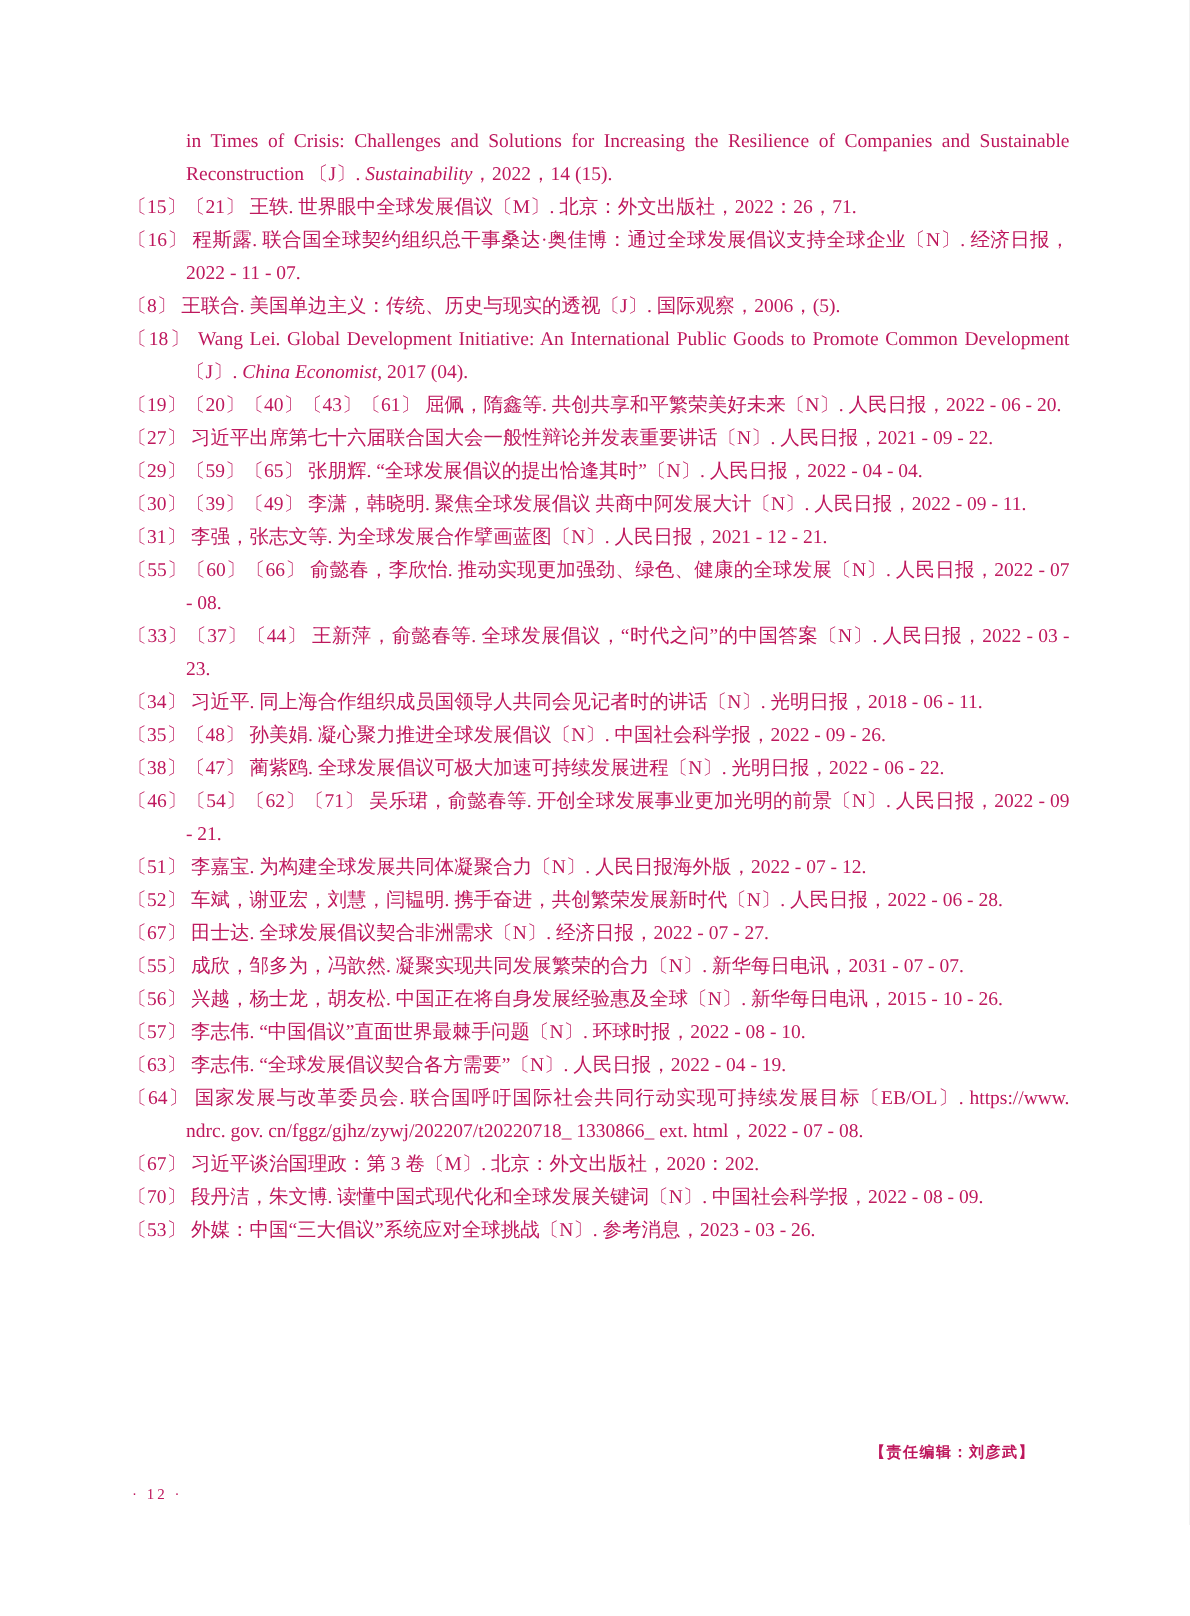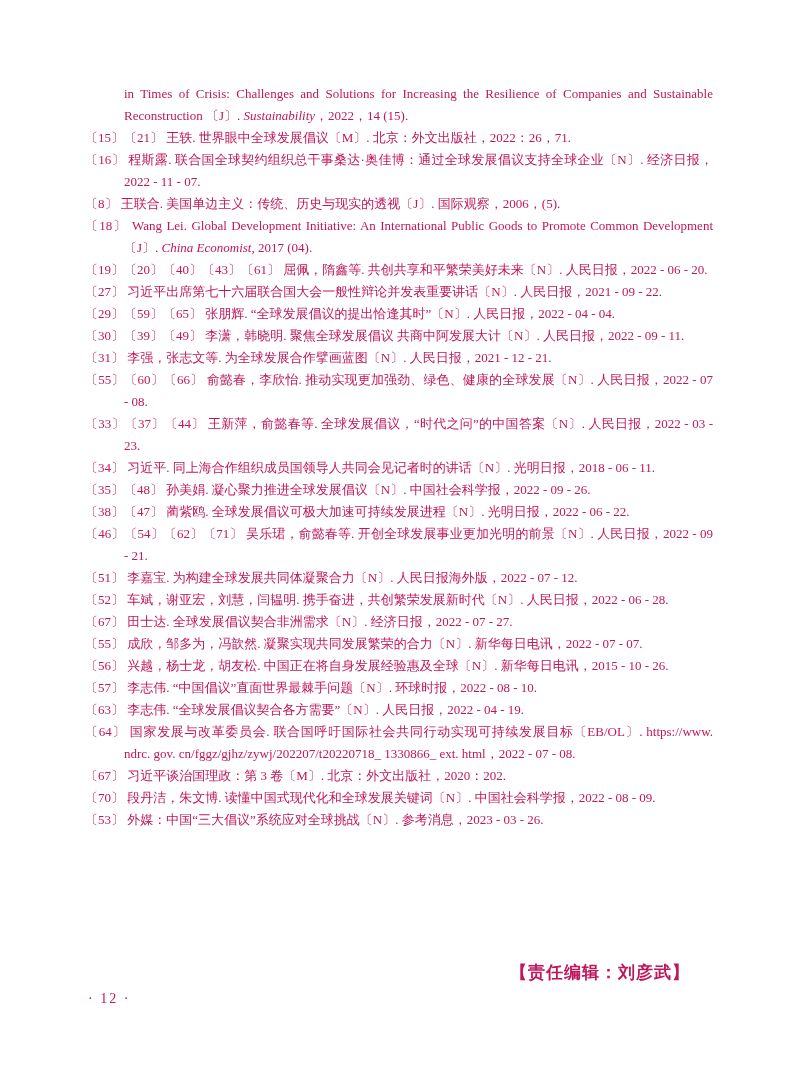--- a/index.html
+++ b/index.html
@@ -23,27 +23,27 @@
   }
   .ref { padding-left:39px; text-indent:-39px; }
   .ref.cont { text-indent:0; }
   .lab { white-space:nowrap; }
   .it { font-style:italic; }
   .editor {
     position:absolute;
     top:961px; right:103px;
     font-family:"Liberation Sans","DejaVu Sans",sans-serif;
     font-weight:bold;
-    font-size:17px;
+    font-size:10px;
     letter-spacing:1px;
   }
   .pagenum {
     position:absolute;
     top:991px; left:88px;
-    font-size:14px;
+    font-size:10px;
     letter-spacing:2px;
   }
 </style>
 </head>
 <body>
 
 <div class="page">
   <div class="refs">
       <div class="ref cont"><span>in Times of Crisis: Challenges and Solutions for Increasing the Resilience of Companies and Sustainable Reconstruction 〔J〕. </span><span class="it">Sustainability</span><span>，2022，14 (15).</span></div>
       <div class="ref"><span class="lab">〔15〕〔21〕 </span><span>王轶. 世界眼中全球发展倡议〔M〕. 北京：外文出版社，2022：26，71.</span></div>
@@ -57,21 +57,21 @@
       <div class="ref"><span class="lab">〔31〕 </span><span>李强，张志文等. 为全球发展合作擘画蓝图〔N〕. 人民日报，2021 - 12 - 21.</span></div>
       <div class="ref"><span class="lab">〔55〕〔60〕〔66〕 </span><span>俞懿春，李欣怡. 推动实现更加强劲、绿色、健康的全球发展〔N〕. 人民日报，2022 - 07 - 08.</span></div>
       <div class="ref"><span class="lab">〔33〕〔37〕〔44〕 </span><span>王新萍，俞懿春等. 全球发展倡议，“时代之问”的中国答案〔N〕. 人民日报，2022 - 03 - 23.</span></div>
       <div class="ref"><span class="lab">〔34〕 </span><span>习近平. 同上海合作组织成员国领导人共同会见记者时的讲话〔N〕. 光明日报，2018 - 06 - 11.</span></div>
       <div class="ref"><span class="lab">〔35〕〔48〕 </span><span>孙美娟. 凝心聚力推进全球发展倡议〔N〕. 中国社会科学报，2022 - 09 - 26.</span></div>
       <div class="ref"><span class="lab">〔38〕〔47〕 </span><span>蔺紫鸥. 全球发展倡议可极大加速可持续发展进程〔N〕. 光明日报，2022 - 06 - 22.</span></div>
       <div class="ref"><span class="lab">〔46〕〔54〕〔62〕〔71〕 </span><span>吴乐珺，俞懿春等. 开创全球发展事业更加光明的前景〔N〕. 人民日报，2022 - 09 - 21.</span></div>
       <div class="ref"><span class="lab">〔51〕 </span><span>李嘉宝. 为构建全球发展共同体凝聚合力〔N〕. 人民日报海外版，2022 - 07 - 12.</span></div>
       <div class="ref"><span class="lab">〔52〕 </span><span>车斌，谢亚宏，刘慧，闫韫明. 携手奋进，共创繁荣发展新时代〔N〕. 人民日报，2022 - 06 - 28.</span></div>
       <div class="ref"><span class="lab">〔67〕 </span><span>田士达. 全球发展倡议契合非洲需求〔N〕. 经济日报，2022 - 07 - 27.</span></div>
-      <div class="ref"><span class="lab">〔55〕 </span><span>成欣，邹多为，冯歆然. 凝聚实现共同发展繁荣的合力〔N〕. 新华每日电讯，2022 - 07 - 07.</span></div>
+      <div class="ref"><span class="lab">〔55〕 </span><span>成欣，邹多为，冯歆然. 凝聚实现共同发展繁荣的合力〔N〕. 新华每日电讯，2031 - 07 - 07.</span></div>
       <div class="ref"><span class="lab">〔56〕 </span><span>兴越，杨士龙，胡友松. 中国正在将自身发展经验惠及全球〔N〕. 新华每日电讯，2015 - 10 - 26.</span></div>
       <div class="ref"><span class="lab">〔57〕 </span><span>李志伟. “中国倡议”直面世界最棘手问题〔N〕. 环球时报，2022 - 08 - 10.</span></div>
       <div class="ref"><span class="lab">〔63〕 </span><span>李志伟. “全球发展倡议契合各方需要”〔N〕. 人民日报，2022 - 04 - 19.</span></div>
       <div class="ref"><span class="lab">〔64〕 </span><span>国家发展与改革委员会. 联合国呼吁国际社会共同行动实现可持续发展目标〔EB/OL〕. https://www. ndrc. gov. cn/fggz/gjhz/zywj/202207/t20220718_ 1330866_ ext. html，2022 - 07 - 08.</span></div>
       <div class="ref"><span class="lab">〔67〕 </span><span>习近平谈治国理政：第 3 卷〔M〕. 北京：外文出版社，2020：202.</span></div>
       <div class="ref"><span class="lab">〔70〕 </span><span>段丹洁，朱文博. 读懂中国式现代化和全球发展关键词〔N〕. 中国社会科学报，2022 - 08 - 09.</span></div>
       <div class="ref"><span class="lab">〔53〕 </span><span>外媒：中国“三大倡议”系统应对全球挑战〔N〕. 参考消息，2023 - 03 - 26.</span></div>
     </div>
   <div class="editor">【责任编辑：刘彦武】</div>
   <div class="pagenum">· 12 ·</div>

